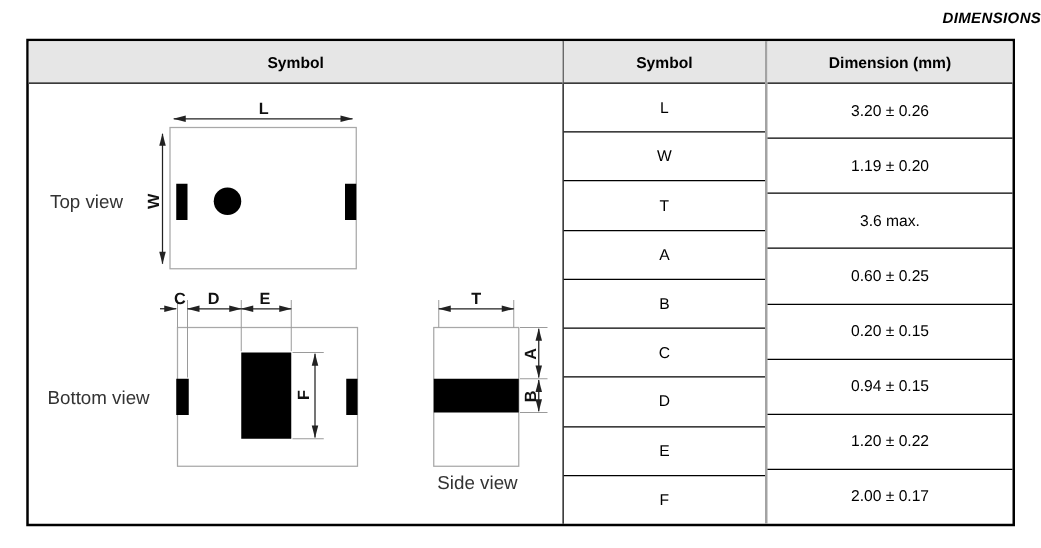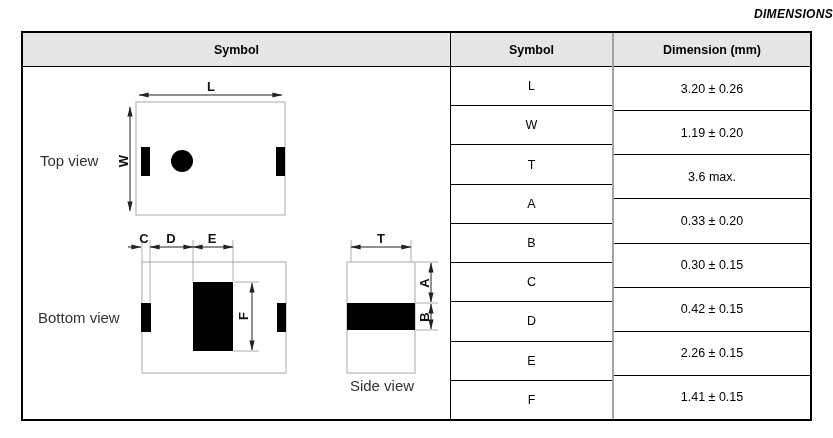--- a/index.html
+++ b/index.html
@@ -60,25 +60,25 @@
       <div class="cell">C</div>
       <div class="cell">D</div>
       <div class="cell">E</div>
       <div class="cell">F</div>
     </div>
     <div class="col col-dim">
       <div class="hcell">Dimension (mm)</div>
       <div class="cell">3.20 ± 0.26</div>
       <div class="cell">1.19 ± 0.20</div>
       <div class="cell">3.6 max.</div>
-      <div class="cell">0.33 ± 0.20</div>
-      <div class="cell">0.30 ± 0.15</div>
-      <div class="cell">0.42 ± 0.15</div>
-      <div class="cell">2.26 ± 0.15</div>
-      <div class="cell">1.41 ± 0.15</div>
+      <div class="cell">0.60 ± 0.25</div>
+      <div class="cell">0.20 ± 0.15</div>
+      <div class="cell">0.94 ± 0.15</div>
+      <div class="cell">1.20 ± 0.22</div>
+      <div class="cell">2.00 ± 0.17</div>
     </div>
   </div>
 
   <svg class="fig-svg" viewBox="0 0 833 438">
     <defs>
       <marker id="arr" markerUnits="userSpaceOnUse" markerWidth="12" markerHeight="8" refX="9.6" refY="4" orient="auto-start-reverse" viewBox="0 0 10 8">
         <path d="M0,1.4 L10,4 L0,6.6 Z" fill="#222"></path>
       </marker>
     </defs>
 

